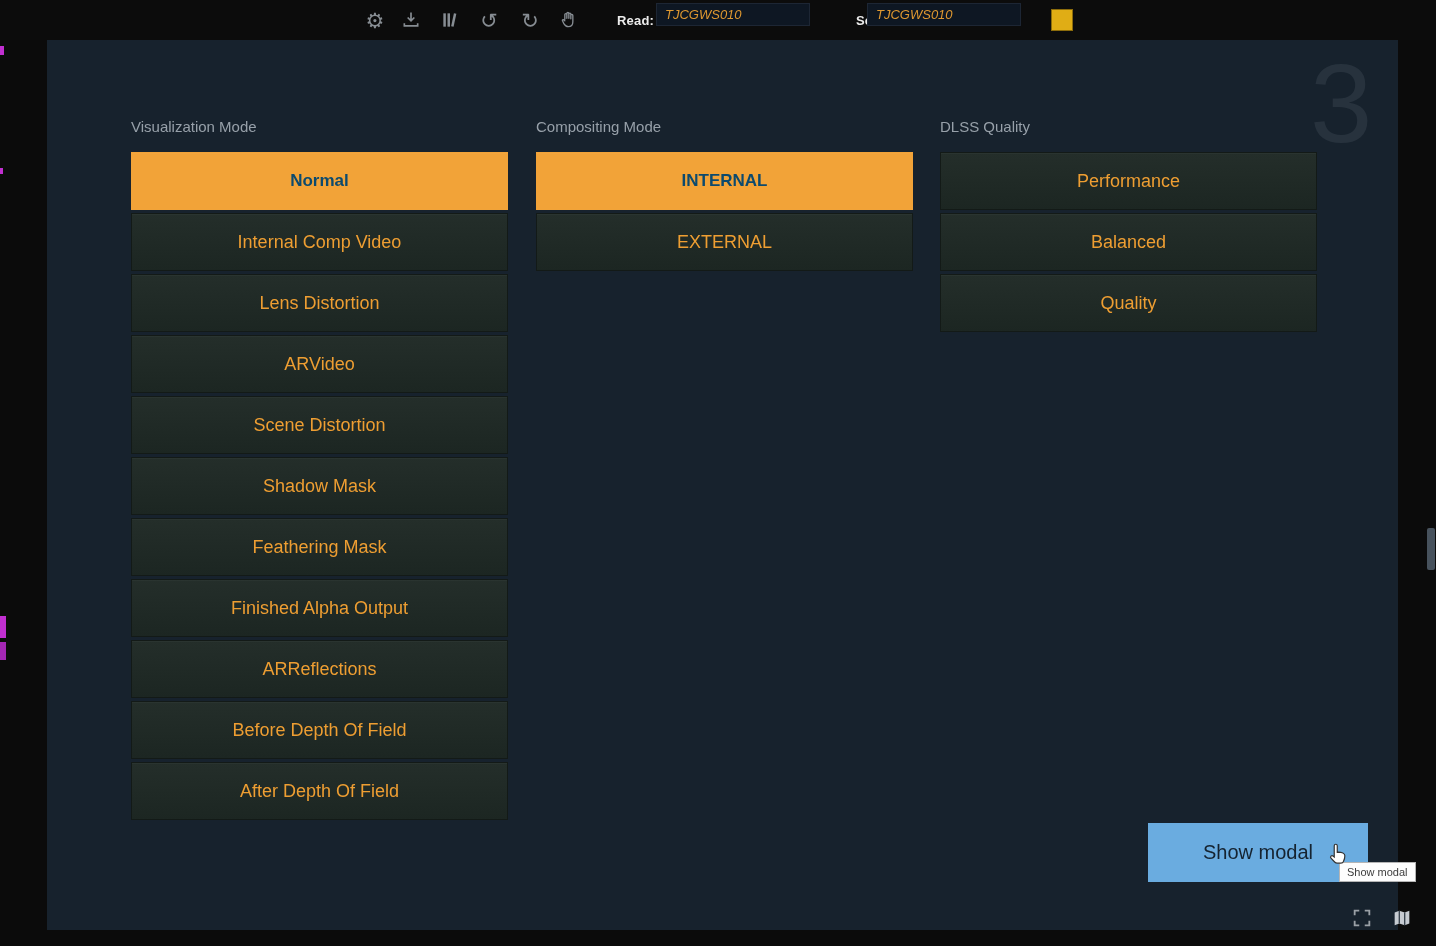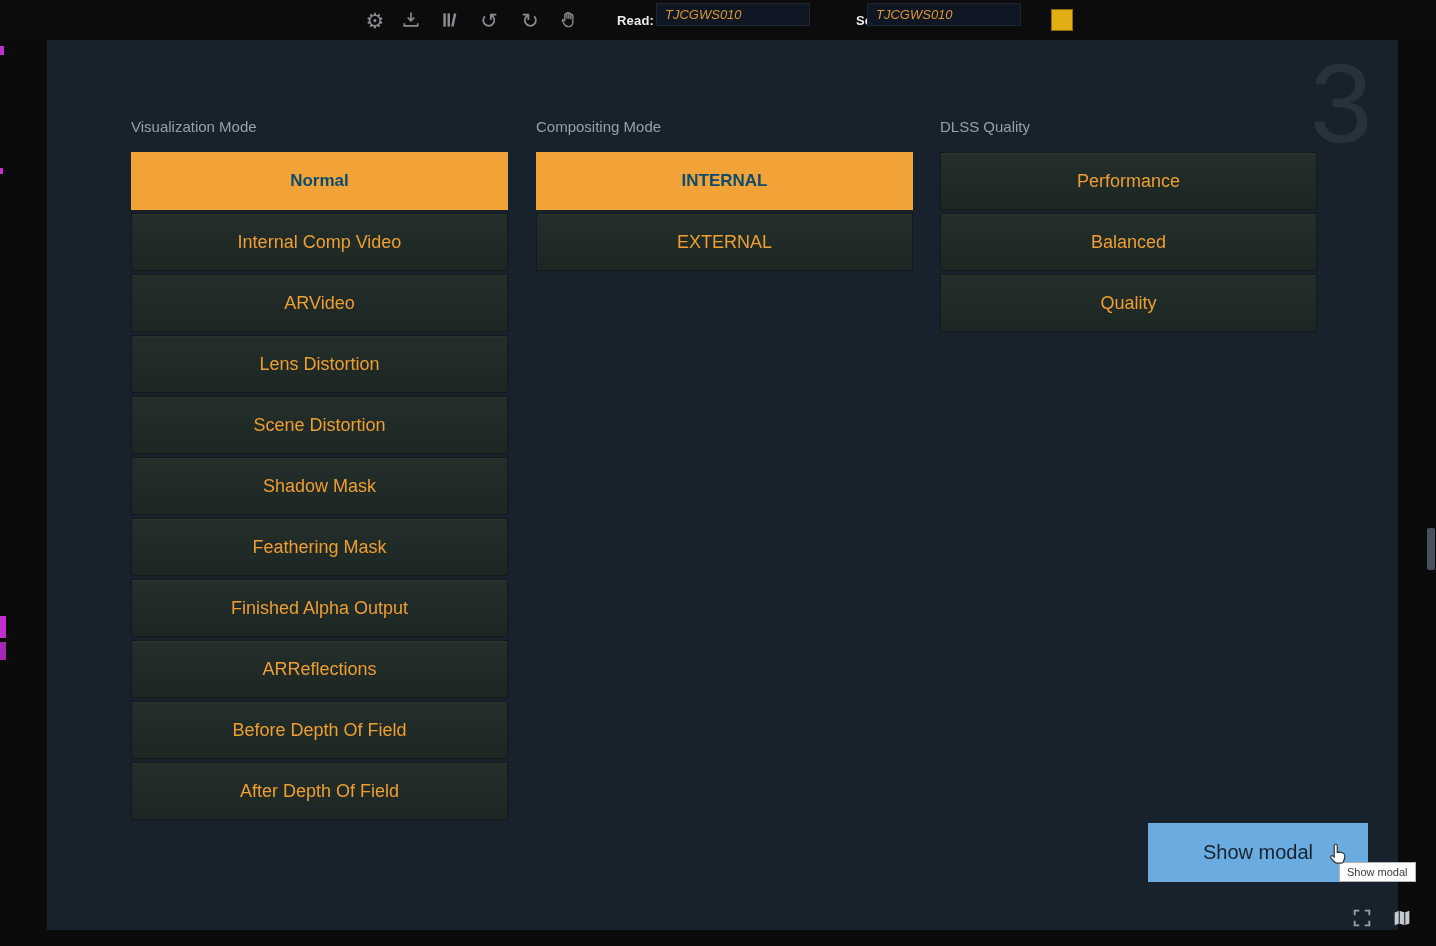--- a/index.html
+++ b/index.html
@@ -134,22 +134,22 @@
   <div class="tb-swatch"></div>
 </div>
 
 <div class="panel"></div>
 <div class="watermark">3</div>
 
 <div class="col col-1">
   <div class="col-label">Visualization Mode</div>
   <div class="opt-btn selected">Normal</div>
   <div class="opt-btn">Internal Comp Video</div>
+  <div class="opt-btn">Lens Distortion</div>
   <div class="opt-btn">ARVideo</div>
-  <div class="opt-btn">Lens Distortion</div>
   <div class="opt-btn">Scene Distortion</div>
   <div class="opt-btn">Shadow Mask</div>
   <div class="opt-btn">Feathering Mask</div>
   <div class="opt-btn">Finished Alpha Output</div>
   <div class="opt-btn">ARReflections</div>
   <div class="opt-btn">Before Depth Of Field</div>
   <div class="opt-btn">After Depth Of Field</div>
 </div>
 
 <div class="col col-2">

